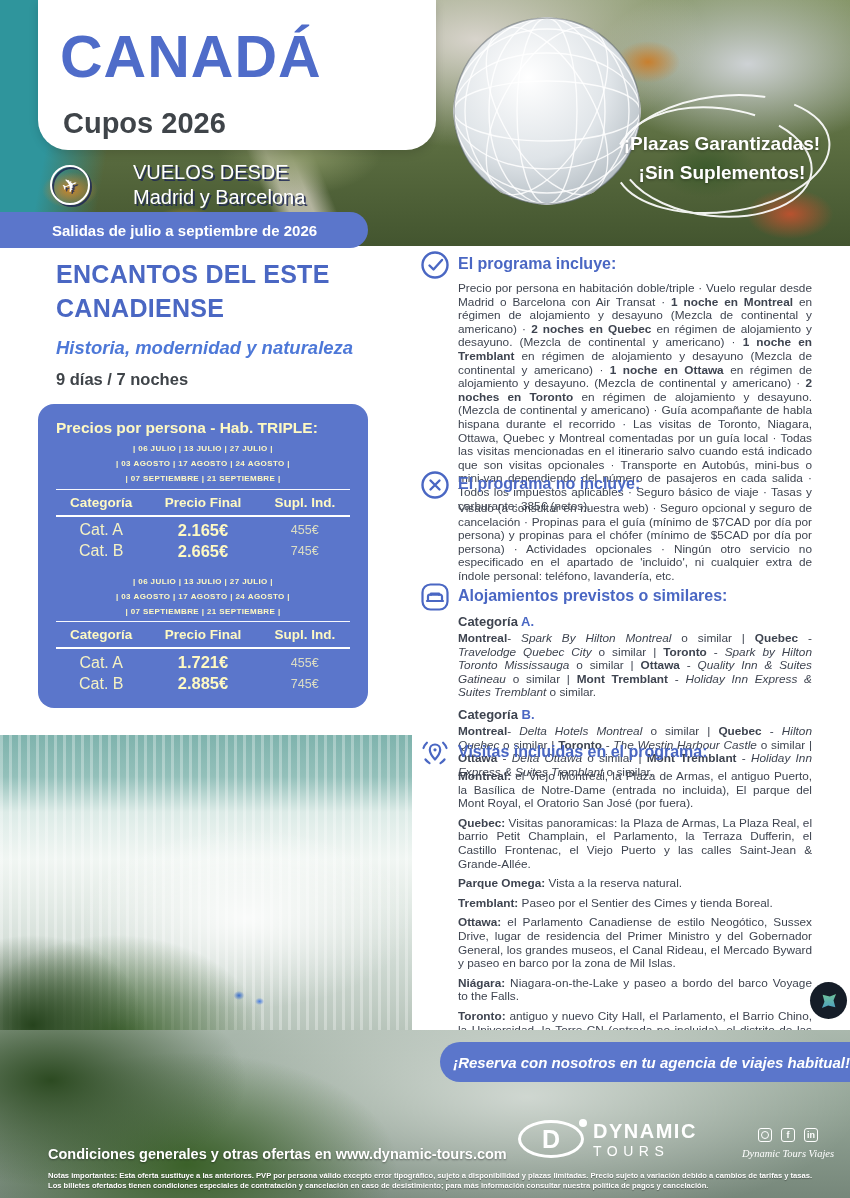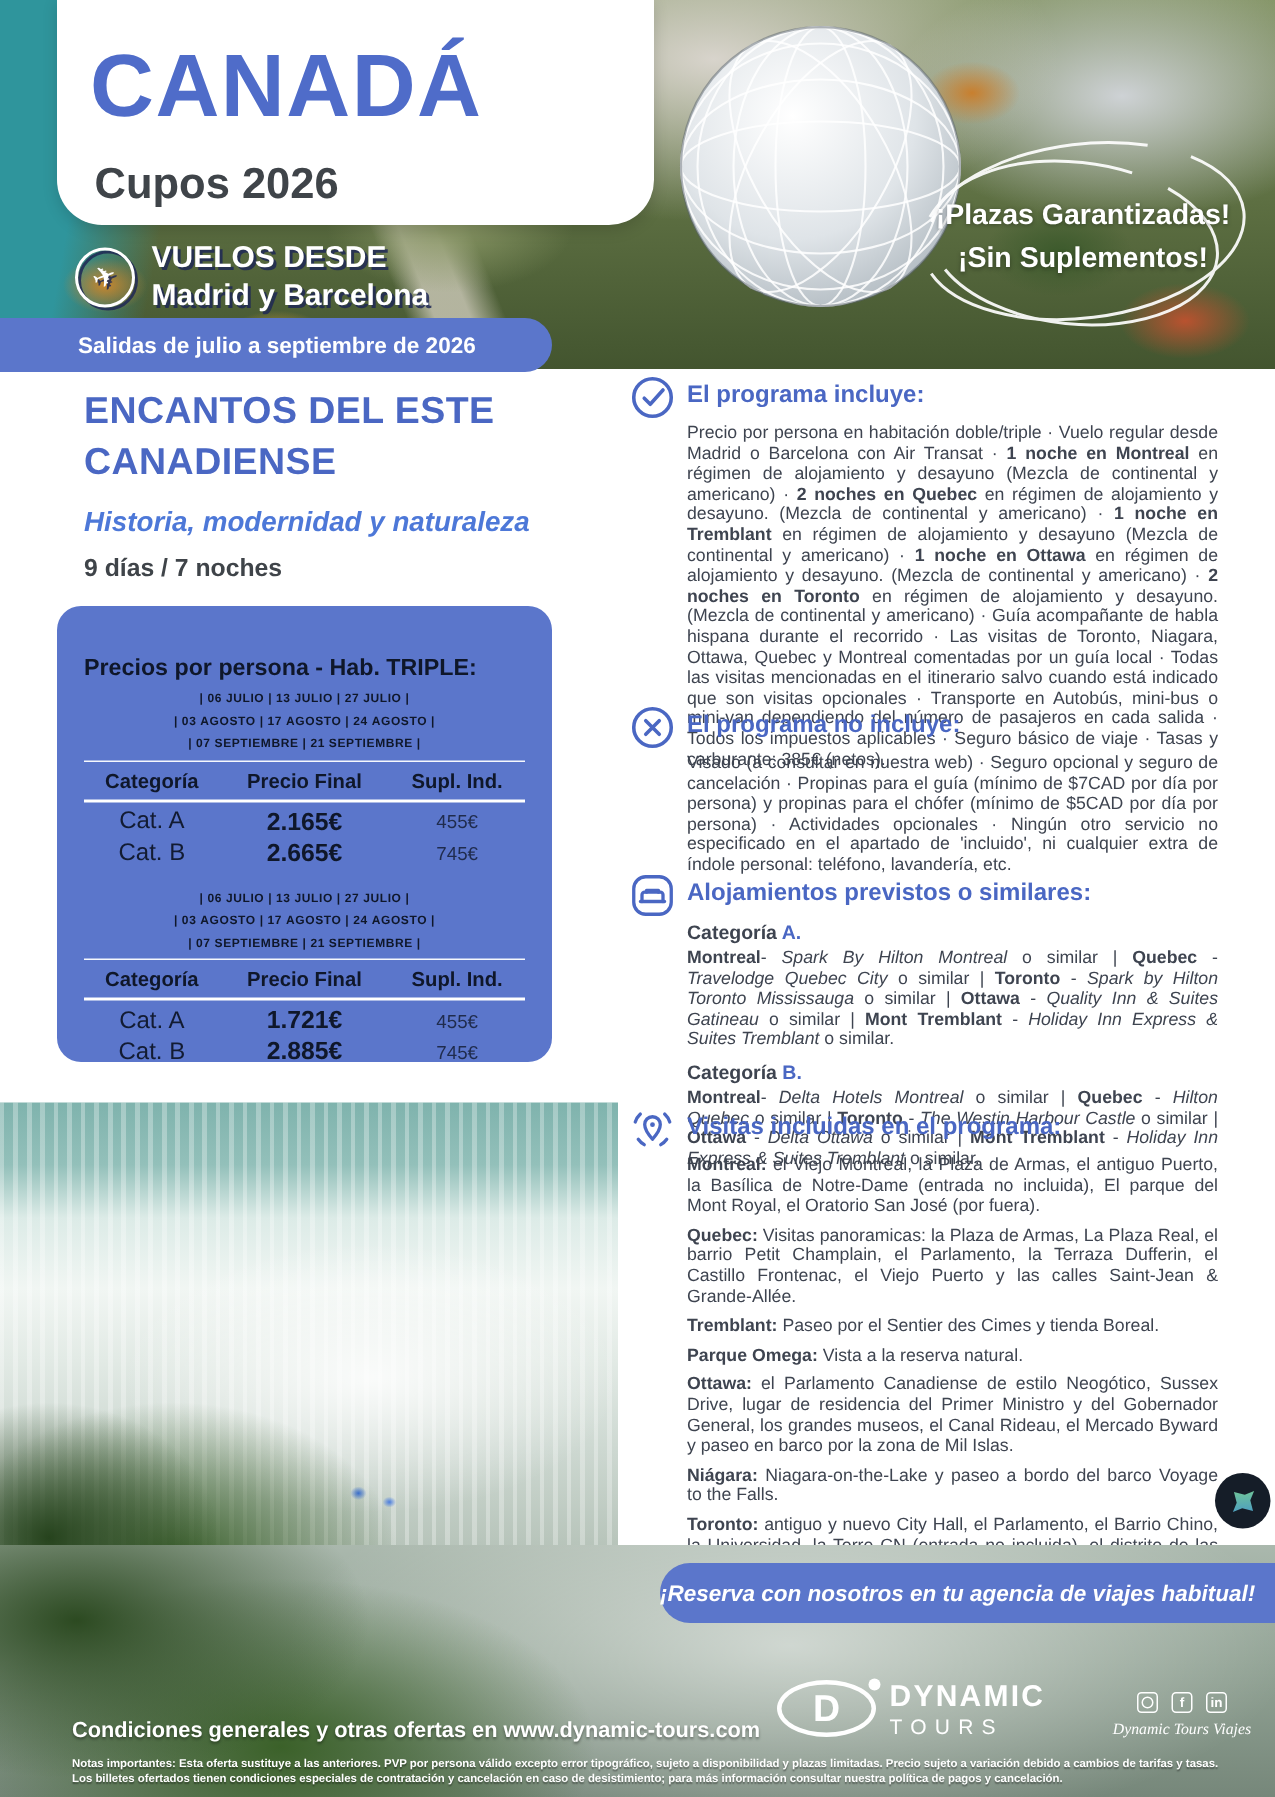--- a/index.html
+++ b/index.html
@@ -43,22 +43,22 @@
   .cupos-sub{font-size:29px;font-weight:700;color:#3f4449;margin-top:20px;margin-left:3px;}
   
   .flights{position:absolute;left:50px;top:160px;display:flex;align-items:center;gap:11px;}
   .flights-icon{
     width:40px;height:40px;border:2.5px solid #fff;border-radius:50%;
     display:flex;align-items:center;justify-content:center;flex:0 0 auto;
     color:#fff;font-size:19px;
     filter:drop-shadow(2px 2px 0 rgba(30,40,85,.85));
   }
   .flights-icon span{display:inline-block;transform:rotate(-20deg);}
-  .flights-text{color:#fff;font-weight:700;font-size:20px;line-height:1.25;
-    text-shadow:2px 2px 0 rgba(30,40,85,.85);}
+  .flights-text{color:#fff;font-weight:400;font-size:20px;line-height:1.25;
+    text-shadow:2px 2px 0 rgba(30,40,85,.85);margin-left:32px;}
   
   .badge{position:absolute;left:606px;top:90px;width:232px;height:136px;}
   .badge svg{position:absolute;left:0;top:0;}
   .badge-text{
     position:absolute;left:0;top:40px;width:100%;text-align:center;
     color:#fff;font-weight:700;font-size:19px;line-height:1.5;
     text-shadow:0 1px 3px rgba(0,0,0,.35);
   }
   
   .departures{
@@ -68,22 +68,22 @@
     color:#fff;font-size:15px;font-weight:600;z-index:2;
   }
   
   .tour-head{position:absolute;left:56px;top:258px;width:330px;}
   .tour-name{font-size:25px;font-weight:800;color:var(--accent);line-height:1.35;letter-spacing:.3px;}
   .tour-tagline{font-size:18.5px;font-style:italic;font-weight:600;color:#4d78d8;margin-top:11px;}
   .tour-duration{font-size:16.5px;font-weight:700;color:#3f4449;margin-top:11px;}
   
   .price-box{
     position:absolute;left:38px;top:404px;width:330px;height:304px;
-    background:var(--panel);border-radius:16px;color:#0f172a;
-    padding:33px 18px;
+    background:var(--panel);border-radius:16px;color:#fef9c3;
+    padding:15px 18px;
   }
   .pt-title{font-size:15.5px;font-weight:800;margin-bottom:3px;}
   .pt-dates{font-size:11.5px;font-weight:700;text-align:center;line-height:1.32;
     font-variant-caps:all-small-caps;letter-spacing:.4px;}
   .pt-rule{border-top:1.5px solid rgba(255,255,255,.95);margin:3px 0 0;}
   .pt-rule2{border-top:2.5px solid #fff;margin:0 0 4px;}
   .pt-grid{display:grid;grid-template-columns:1fr 1.25fr 1fr;text-align:center;align-items:center;}
   .pt-head > div{font-size:13.5px;font-weight:600;padding:5px 0;}
   .pt-row{margin-bottom:2px;}
   .pt-cat{font-size:16px;opacity:.95;}
@@ -118,21 +118,21 @@
     background:
       radial-gradient(260px 140px at 6% 30%, #2c4a21 0%, rgba(44,74,33,0) 75%),
       radial-gradient(300px 160px at 22% 80%, #3b6129 0%, rgba(59,97,41,0) 70%),
       radial-gradient(420px 160px at 62% 40%, rgba(255,255,255,.55) 0%, rgba(255,255,255,0) 80%),
       linear-gradient(180deg, #aab8ad 0%, #93a496 45%, #76877a 100%);
   }
   
   .reserva{
     position:absolute;left:440px;top:1042px;width:410px;height:40px;z-index:3;
     background:var(--panel);border-radius:22px 0 0 22px;
-    display:flex;align-items:center;justify-content:flex-start;
+    display:flex;align-items:center;justify-content:flex-end;
     color:#fff;font-size:15px;font-weight:700;font-style:italic;
   }
   
   .conditions{
     position:absolute;left:48px;top:1146px;z-index:3;
     color:#fff;font-size:14.5px;font-weight:800;text-shadow:0 1px 2px rgba(0,0,0,.4);
   }
   .notes{
     position:absolute;left:48px;top:1171px;width:778px;z-index:3;
     color:#fff;font-size:7.6px;line-height:1.35;font-weight:600;
@@ -342,22 +342,22 @@
         <path d="M15 6.5c-3 0-5.2 2.3-5.2 5.2 0 3.9 5.2 9.8 5.2 9.8s5.2-5.9 5.2-9.8c0-2.9-2.2-5.2-5.2-5.2z"></path>
         <circle cx="15" cy="11.8" r="1.6" fill="#4a67c3" stroke="none"></circle>
         <path d="M5.5 21.5a12.5 12.5 0 0 0 4 3.6M24.5 21.5a12.5 12.5 0 0 1-4 3.6"></path>
         <path d="M3.5 10a12.5 12.5 0 0 1 3.4-5.3M26.5 10a12.5 12.5 0 0 0-3.4-5.3"></path>
       </g>
     </svg>
     <div class="sec-body-wrap">
       <div class="sec-title">Visitas incluidas en el programa:</div>
       <div class="sec-text vis-item"><span class="rt-b">Montreal:</span><span> el Viejo Montreal, la Plaza de Armas, el antiguo Puerto, la Basílica de Notre-Dame (entrada no incluida), El parque del Mont Royal, el Oratorio San José (por fuera).</span></div>
       <div class="sec-text vis-item"><span class="rt-b">Quebec:</span><span> Visitas panoramicas: la Plaza de Armas, La Plaza Real, el barrio Petit Champlain, el Parlamento, la Terraza Dufferin, el Castillo Frontenac, el Viejo Puerto y las calles Saint-Jean &amp; Grande-Allée.</span></div>
+      <div class="sec-text vis-item"><span class="rt-b">Parque Omega:</span><span> Vista a la reserva natural.</span></div>
       <div class="sec-text vis-item"><span class="rt-b">Tremblant:</span><span> Paseo por el Sentier des Cimes y tienda Boreal.</span></div>
-      <div class="sec-text vis-item"><span class="rt-b">Parque Omega:</span><span> Vista a la reserva natural.</span></div>
       <div class="sec-text vis-item"><span class="rt-b">Ottawa:</span><span> el Parlamento Canadiense de estilo Neogótico, Sussex Drive, lugar de residencia del Primer Ministro y del Gobernador General, los grandes museos, el Canal Rideau, el Mercado Byward y paseo en barco por la zona de Mil Islas.</span></div>
       <div class="sec-text vis-item"><span class="rt-b">Niágara:</span><span> Niagara-on-the-Lake y paseo a bordo del barco Voyage to the Falls.</span></div>
       <div class="sec-text vis-item"><span class="rt-b">Toronto:</span><span> antiguo y nuevo City Hall, el Parlamento, el Barrio Chino, la Universidad, la Torre CN (entrada no incluida), el distrito de las destilerías Mercado de San Lorenzo.</span></div>
     </div>
   </div>
 
   <div class="photo-left"></div>
   <div class="photo-band"></div>
 
   <div class="reserva">

